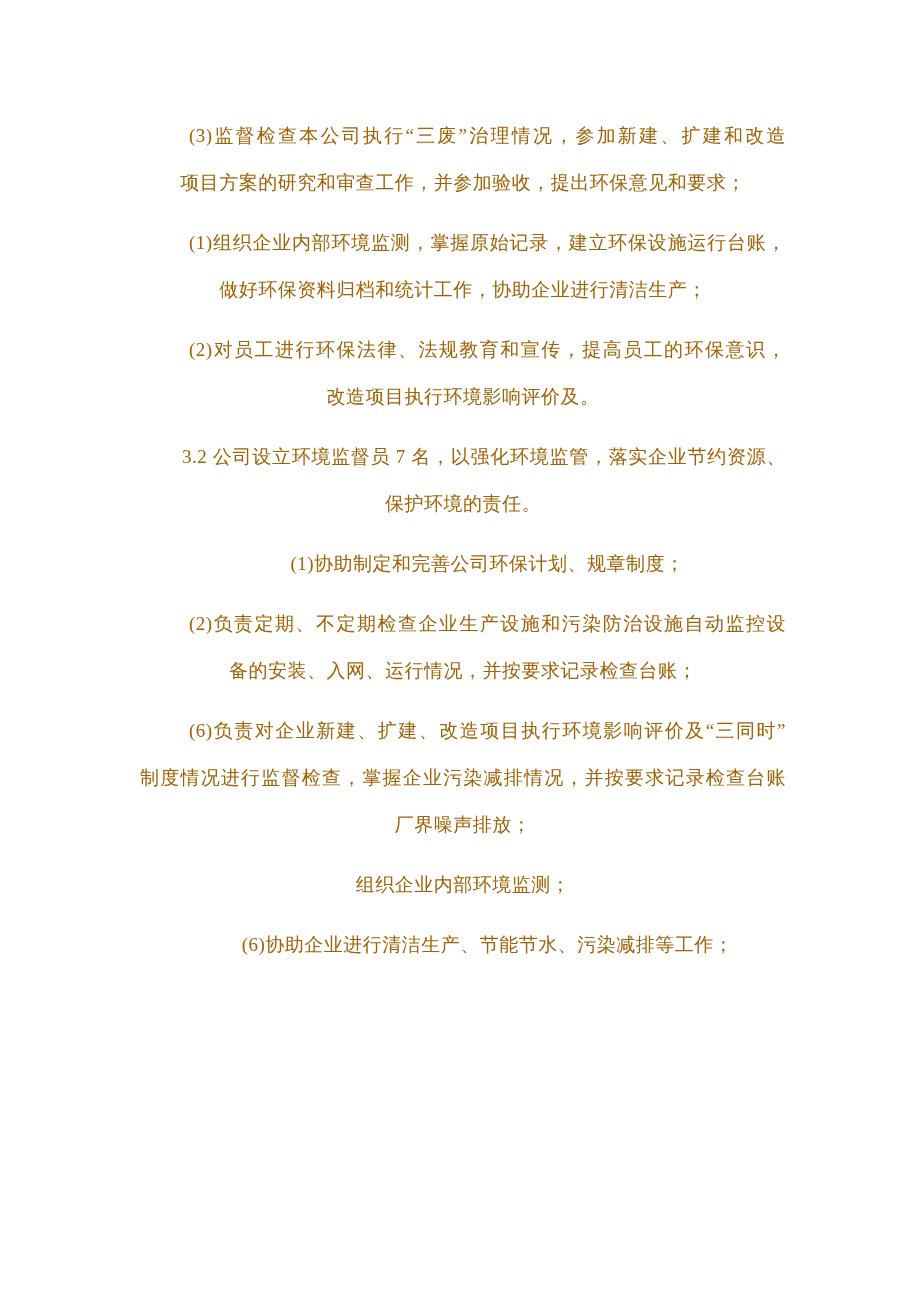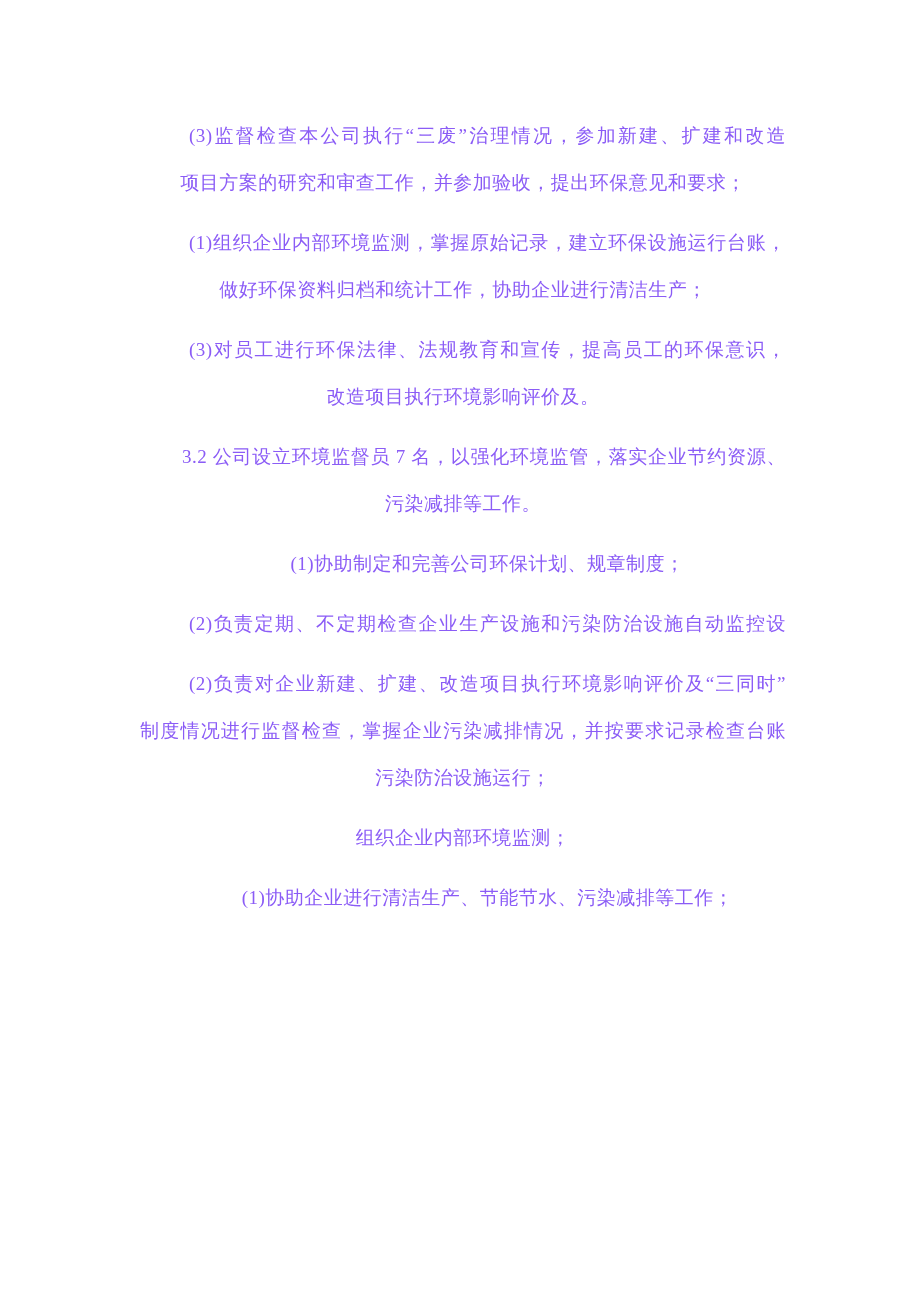--- a/index.html
+++ b/index.html
@@ -7,21 +7,21 @@
     padding: 0;
     background: #ffffff;
   }
   .page {
     position: relative;
     width: 920px;
     height: 1024px;
     background: #ffffff;
     overflow: hidden;
     font-family: "Liberation Serif", "DejaVu Serif", serif;
-    color: #8b5cf6;
+    color: #a16207;
   }
   .textblock {
     position: absolute;
     left: 140px;
     top: 112px;
     width: 646px;
   }
   .para {
     margin: 0 0 13px 0;
   }
@@ -62,46 +62,47 @@
       <div class="line just ind49">(3)监督检查本公司执行“三废”治理情况，参加新建、扩建和改造</div>
       <div class="line">项目方案的研究和审查工作，并参加验收，提出环保意见和要求；</div>
     </div>
 
     <div class="para">
       <div class="line just ind49">(1)组织企业内部环境监测，掌握原始记录，建立环保设施运行台账，</div>
       <div class="line">做好环保资料归档和统计工作，协助企业进行清洁生产；</div>
     </div>
 
     <div class="para">
-      <div class="line just ind49">(3)对员工进行环保法律、法规教育和宣传，提高员工的环保意识，</div>
+      <div class="line just ind49">(2)对员工进行环保法律、法规教育和宣传，提高员工的环保意识，</div>
       <div class="line">改造项目执行环境影响评价及。</div>
     </div>
 
     <div class="para">
       <div class="line just ind42">3.2 公司设立环境监督员 7 名，以强化环境监管，落实企业节约资源、</div>
-      <div class="line">污染减排等工作。</div>
+      <div class="line">保护环境的责任。</div>
     </div>
 
     <div class="para">
       <div class="line ind49">(1)协助制定和完善公司环保计划、规章制度；</div>
     </div>
 
     <div class="para">
       <div class="line just ind49">(2)负责定期、不定期检查企业生产设施和污染防治设施自动监控设</div>
+      <div class="line">备的安装、入网、运行情况，并按要求记录检查台账；</div>
     </div>
 
 
     <div class="para">
-      <div class="line just ind49">(2)负责对企业新建、扩建、改造项目执行环境影响评价及“三同时”</div>
+      <div class="line just ind49">(6)负责对企业新建、扩建、改造项目执行环境影响评价及“三同时”</div>
       <div class="line just">制度情况进行监督检查，掌握企业污染减排情况，并按要求记录检查台账</div>
-      <div class="line">污染防治设施运行；</div>
+      <div class="line">厂界噪声排放；</div>
     </div>
 
     <div class="para">
       <div class="line">组织企业内部环境监测；</div>
     </div>
 
     <div class="para">
-      <div class="line ind49">(1)协助企业进行清洁生产、节能节水、污染减排等工作；</div>
+      <div class="line ind49">(6)协助企业进行清洁生产、节能节水、污染减排等工作；</div>
     </div>
 
   </div>
 </div>
 
 </body></html>

